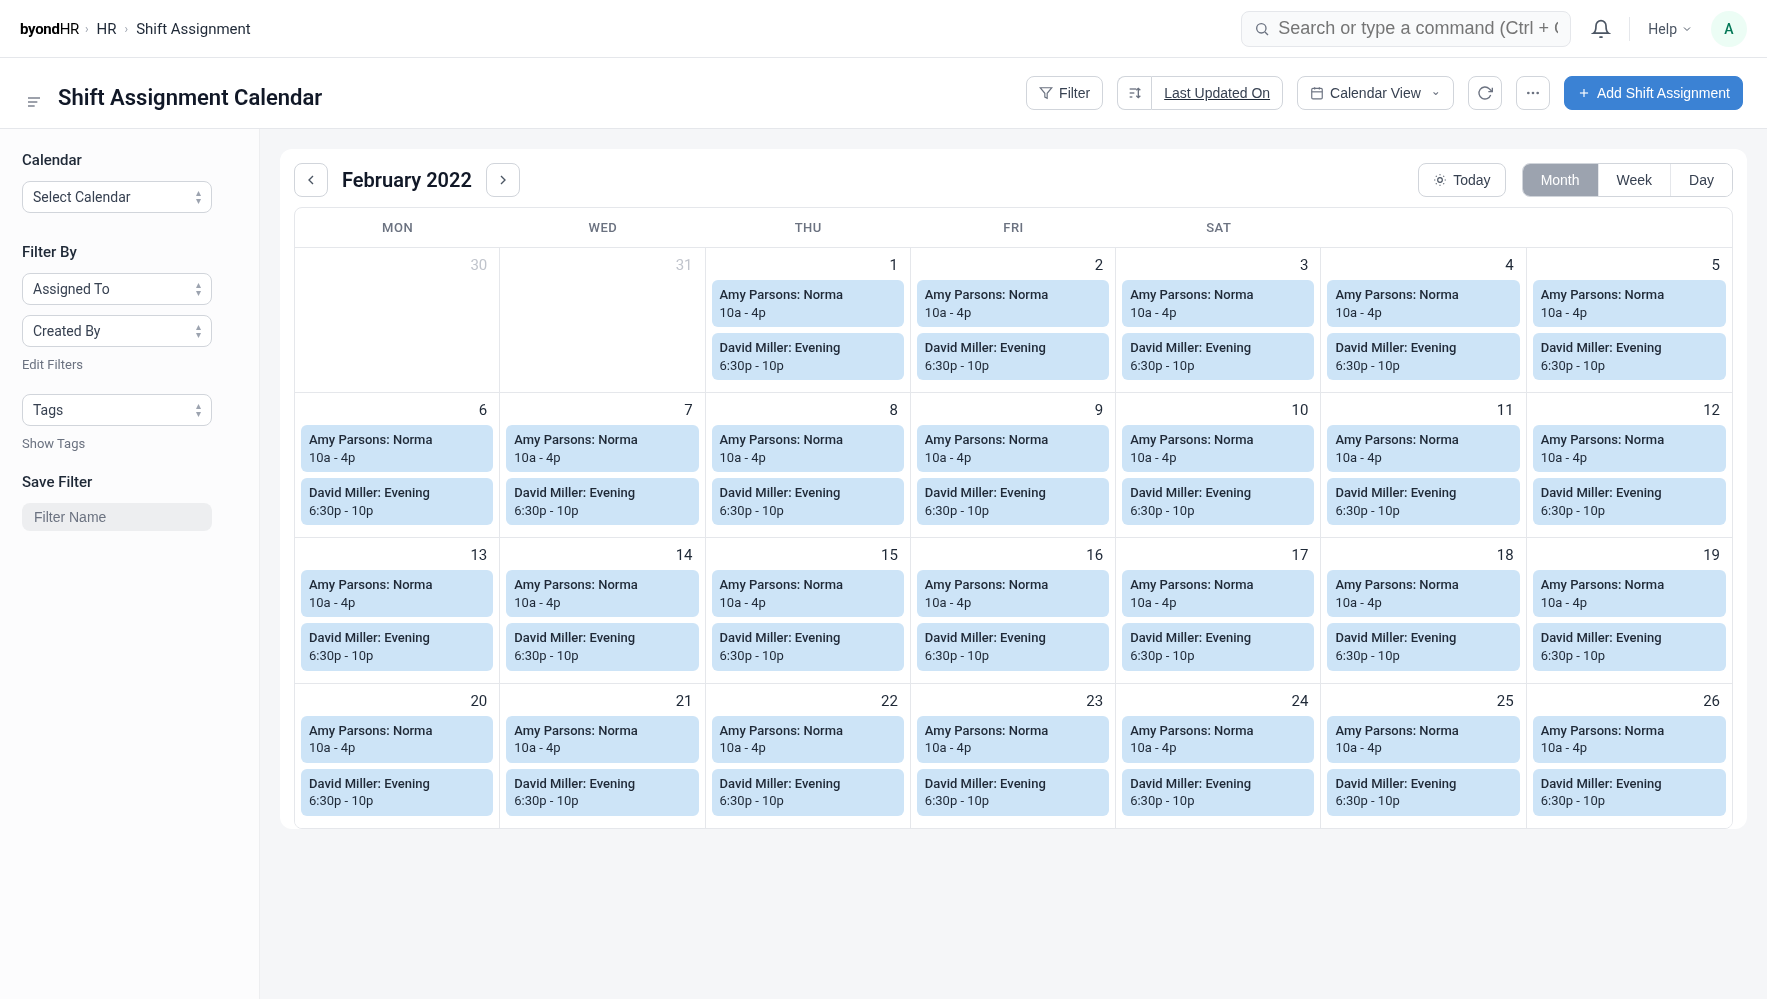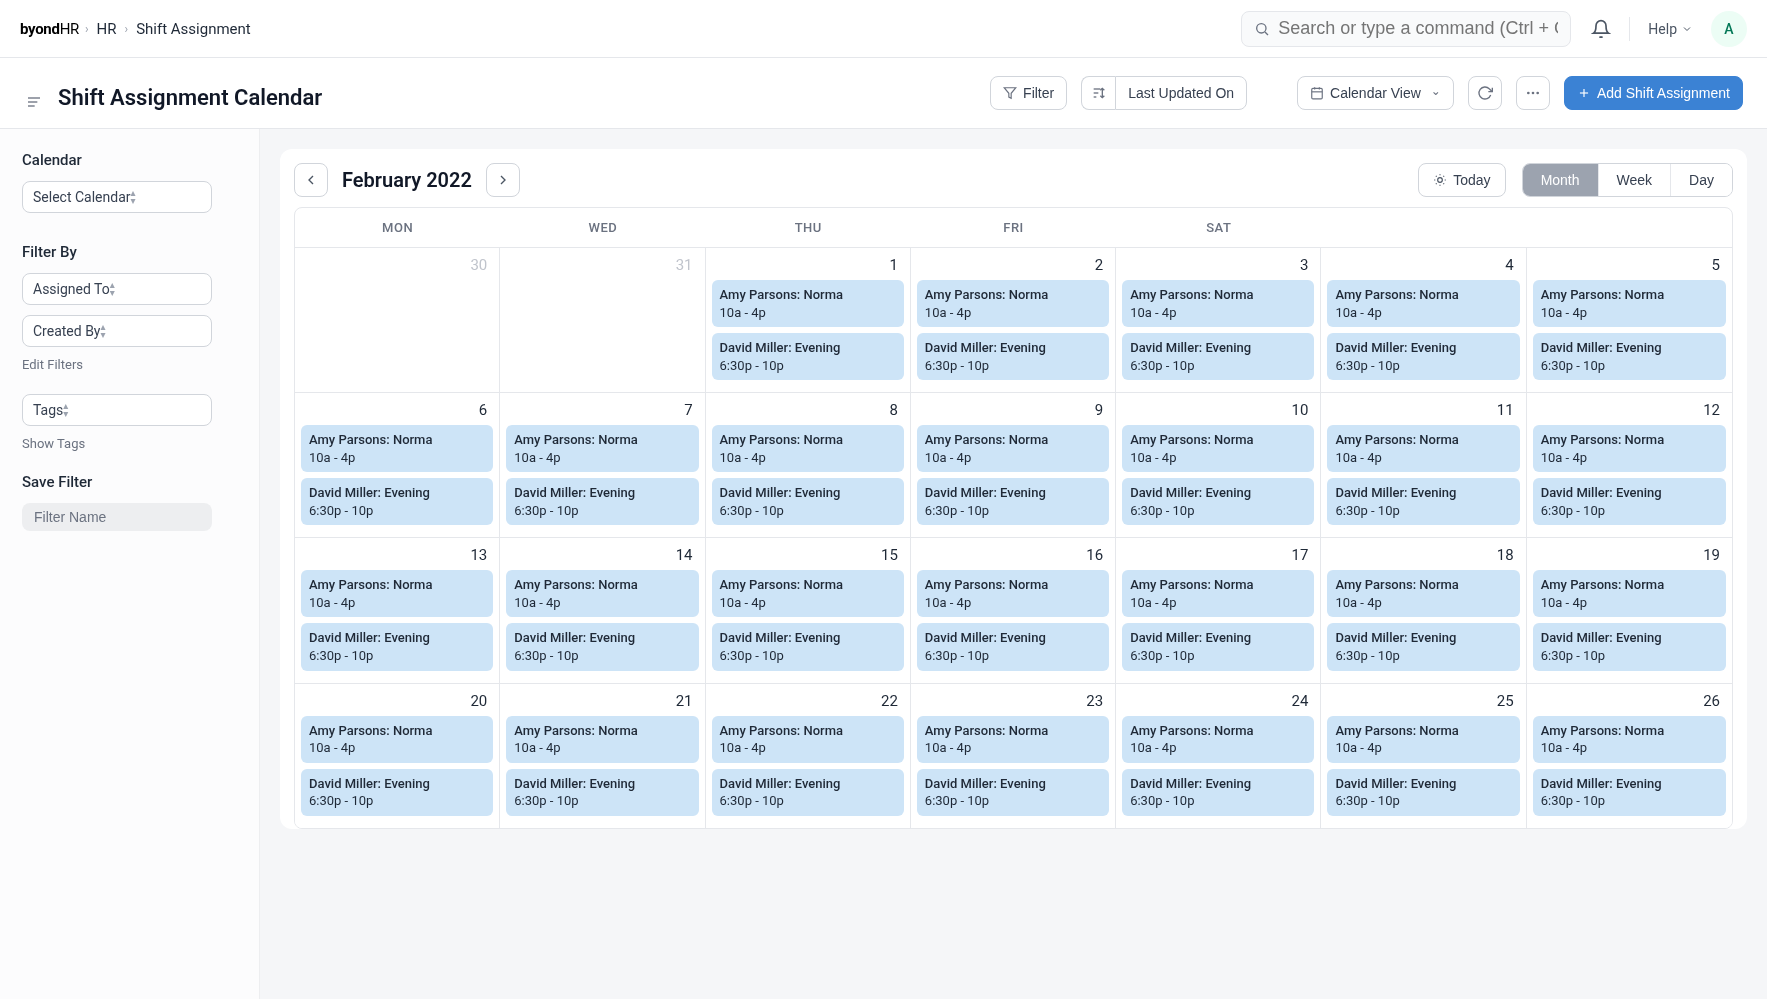--- a/index.html
+++ b/index.html
@@ -20,33 +20,33 @@
 .avatar { width: 36px; height: 36px; border-radius: 50%; background: #ecfdf5; color: #047857; display: flex; align-items: center; justify-content: center; font-weight: 500; }
 .divider-v { width: 1px; height: 24px; background: #e5e7eb; }
 
 
 .page-header { display: flex; align-items: flex-end; padding: 18px 24px; gap: 14px; border-bottom: 1px solid #e5e7eb; background: #fff; }
 .lines-icon { color: #6b7280; cursor: pointer; }
 .page-title { font-size: 22px; font-weight: 600; color: #111827; }
 .page-header-spacer { flex: 1; }
 .btn { display: inline-flex; align-items: center; gap: 6px; height: 34px; padding: 0 12px; border: 1px solid #d1d5db; border-radius: 8px; background: #fff; color: #374151; font-size: 14px; cursor: pointer; }
 .btn svg { flex-shrink: 0; }
-.btn-group { display: flex; }
+.btn-group { display: flex; text-decoration: underline; }
 .btn-group .btn:first-child { border-radius: 8px 0 0 8px; border-right: none; }
 .btn-group .btn:last-child { border-radius: 0 8px 8px 0; }
 .btn-icon { width: 34px; padding: 0; justify-content: center; }
 .btn-primary { background: #3b82d4; border-color: #3b82d4; color: #fff; }
-.selectish { position: relative; margin-left: 36px; }
+.selectish { position: relative; }
 .selectish::after { content: "⌄"; margin-left: 4px; color: #6b7280; font-size: 12px; position: relative; top: -2px; }
 
 
 .body { display: flex; background: #f5f6f8; min-height: calc(100vh - 58px - 72px); }
 .sidebar { width: 260px; padding: 22px; background: #fcfcfd; border-right: 1px solid #edeef0; }
 .side-section-title { font-size: 15px; font-weight: 500; color: #1f2937; margin-bottom: 12px; }
-.side-select { width: 190px; height: 32px; border: 1px solid #d1d5db; border-radius: 8px; background: #fff; padding: 0 10px; display: flex; align-items: center; justify-content: flex-start; color: #374151; font-size: 14px; cursor: pointer; margin-bottom: 10px; }
+.side-select { width: 190px; height: 32px; border: 1px solid #d1d5db; border-radius: 8px; background: #fff; padding: 0 10px; display: flex; align-items: center; justify-content: space-between; color: #374151; font-size: 14px; cursor: pointer; margin-bottom: 10px; }
 .side-select .updn { color: #9ca3af; font-size: 10px; line-height: 8px; display: flex; flex-direction: column; }
 .side-link { color: #6b7280; font-size: 13px; cursor: pointer; margin: 4px 0 22px; display: block; }
 .side-input { width: 190px; height: 28px; border: none; border-radius: 8px; background: #edeef0; padding: 0 12px; font-size: 14px; color: #1f2937; }
 .side-input::placeholder { color: #6b7280; }
 .side-gap { height: 20px; }
 
 
 .main { flex: 1; padding: 20px; }
 .card { background: #fff; border-radius: 12px; padding: 14px 14px 0; }
 .cal-header { display: flex; align-items: center; gap: 8px; margin-bottom: 10px; }

